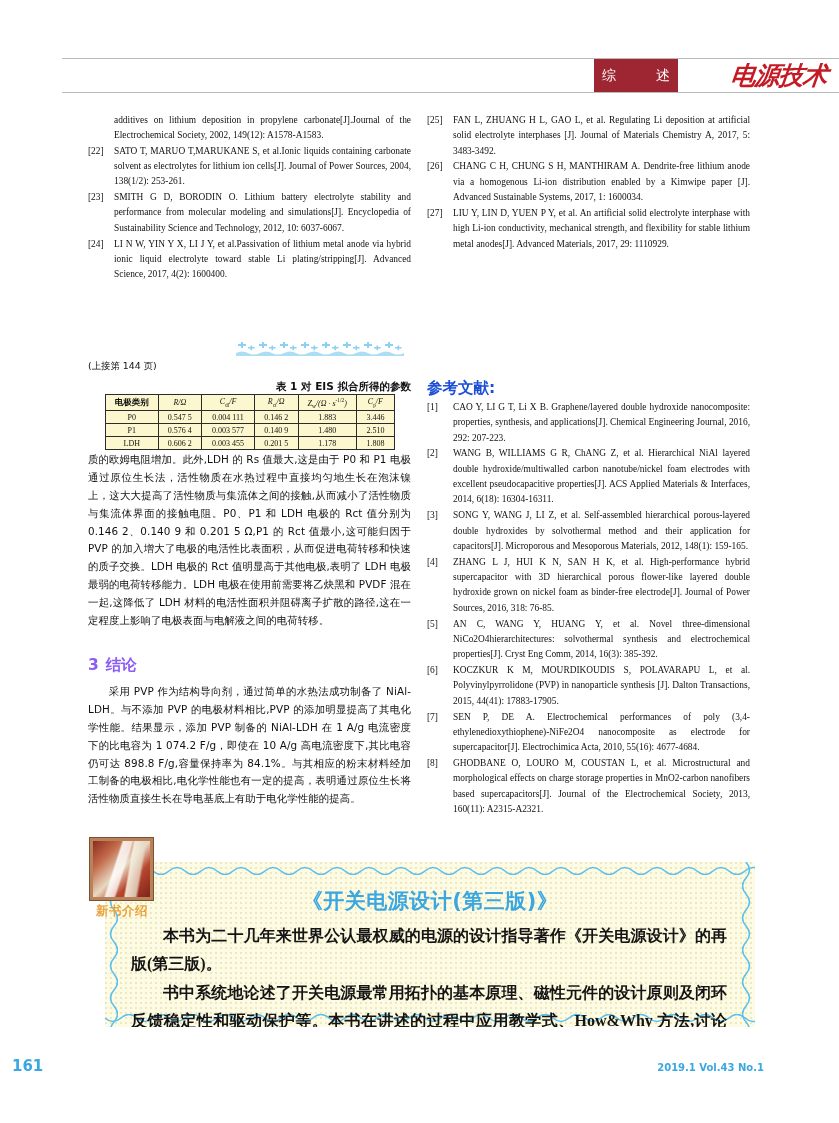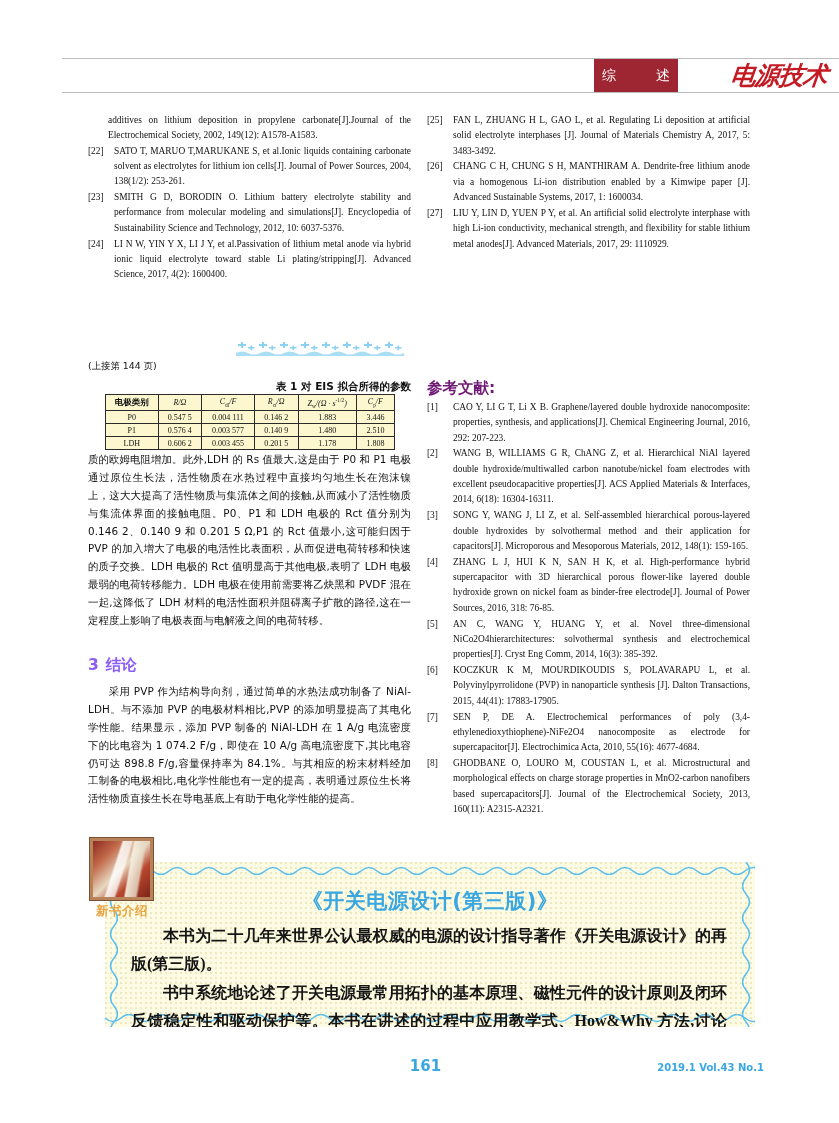--- a/index.html
+++ b/index.html
@@ -97,21 +97,21 @@
   }
   .ref-body {
     flex: 1;
     text-align: justify;
     text-justify: inter-word;
     font-size: 9.4px;
     line-height: 1.63;
   }
   .ref-cont {
     text-align: justify;
-    margin-left: 20px;
+    margin-left: 26px;
     font-size: 9.4px;
     line-height: 1.63;
   }
 
   
   .wave-divider {
     position: absolute;
     left: 236px;
     top: 341px;
     width: 175px;
@@ -199,21 +199,21 @@
   }
   .section-heading .num { margin-right: 7px; }
 
   .ref-heading {
     position: absolute;
     left: 427px;
     top: 378px;
     font-family: "DejaVu Sans", sans-serif;
     font-size: 15.5px;
     font-weight: bold;
-    color: #701a75;
+    color: #1d4ed8;
   }
 
   
   .ad-box {
     position: absolute;
     left: 105px;
     top: 862px;
     width: 650px;
     height: 165px;
     background: #fefbe4;
@@ -298,21 +298,21 @@
     font-weight: bold;
     color: #e8a33d;
     letter-spacing: 0.5px;
   }
 
   
   .footer-page {
     position: absolute;
     left: 0; right: 0;
     top: 1057px;
-    text-align: center;
+    text-align: left;
     font-family: "DejaVu Sans", sans-serif;
     font-size: 15px;
     font-weight: bold;
     color: #3aa7e0;
     margin-left: 12px;
   }
   .footer-issue {
     position: absolute;
     right: 75px;
     top: 1062px;
@@ -338,21 +338,21 @@
   </div>
 
   <div class="col col-left">
     <div class="ref-cont">additives on lithium deposition in propylene carbonate[J].Journal of the Electrochemical Society, 2002, 149(12): A1578-A1583.</div>
     <div class="ref">
       <span class="ref-num">[22]</span>
       <span class="ref-body">SATO T, MARUO T,MARUKANE S, et al.Ionic liquids containing carbonate solvent as electrolytes for lithium ion cells[J]. Journal of Power Sources, 2004, 138(1/2): 253-261.</span>
     </div>
     <div class="ref">
       <span class="ref-num">[23]</span>
-      <span class="ref-body">SMITH G D, BORODIN O. Lithium battery electrolyte stability and performance from molecular modeling and simulations[J]. Encyclopedia of Sustainability Science and Technology, 2012, 10: 6037-5376.</span>
+      <span class="ref-body">SMITH G D, BORODIN O. Lithium battery electrolyte stability and performance from molecular modeling and simulations[J]. Encyclopedia of Sustainability Science and Technology, 2012, 10: 6037-6067.</span>
     </div>
     <div class="ref">
       <span class="ref-num">[24]</span>
       <span class="ref-body">LI N W, YIN Y X, LI J Y, et al.Passivation of lithium metal anode via hybrid ionic liquid electrolyte toward stable Li plating/stripping[J]. Advanced Science, 2017, 4(2): 1600400.</span>
     </div>
   </div>
 
   <div class="col col-right">
     <div class="ref">
       <span class="ref-num">[25]</span>

